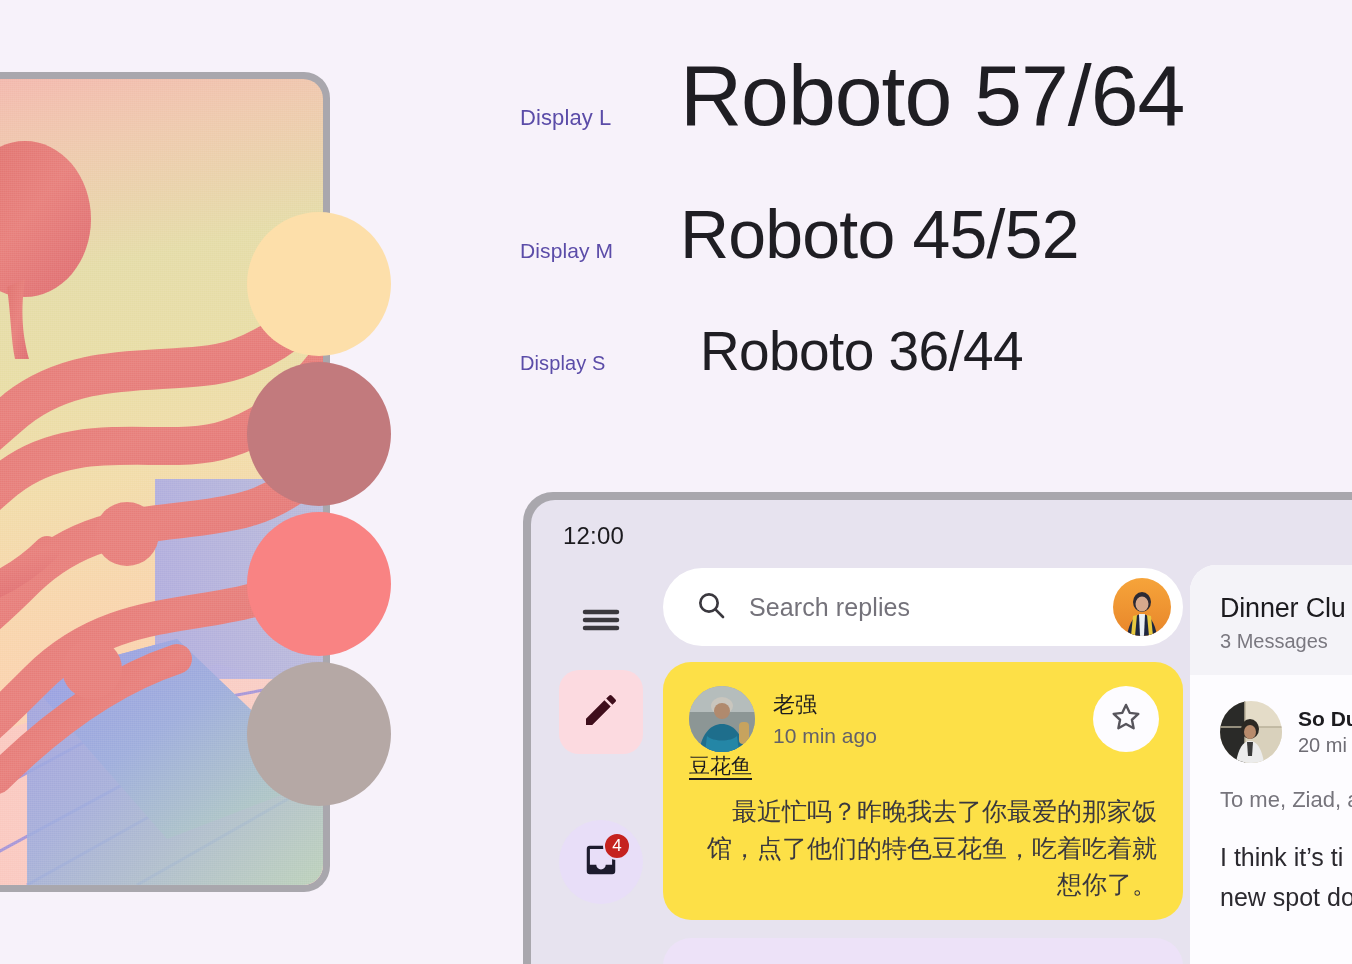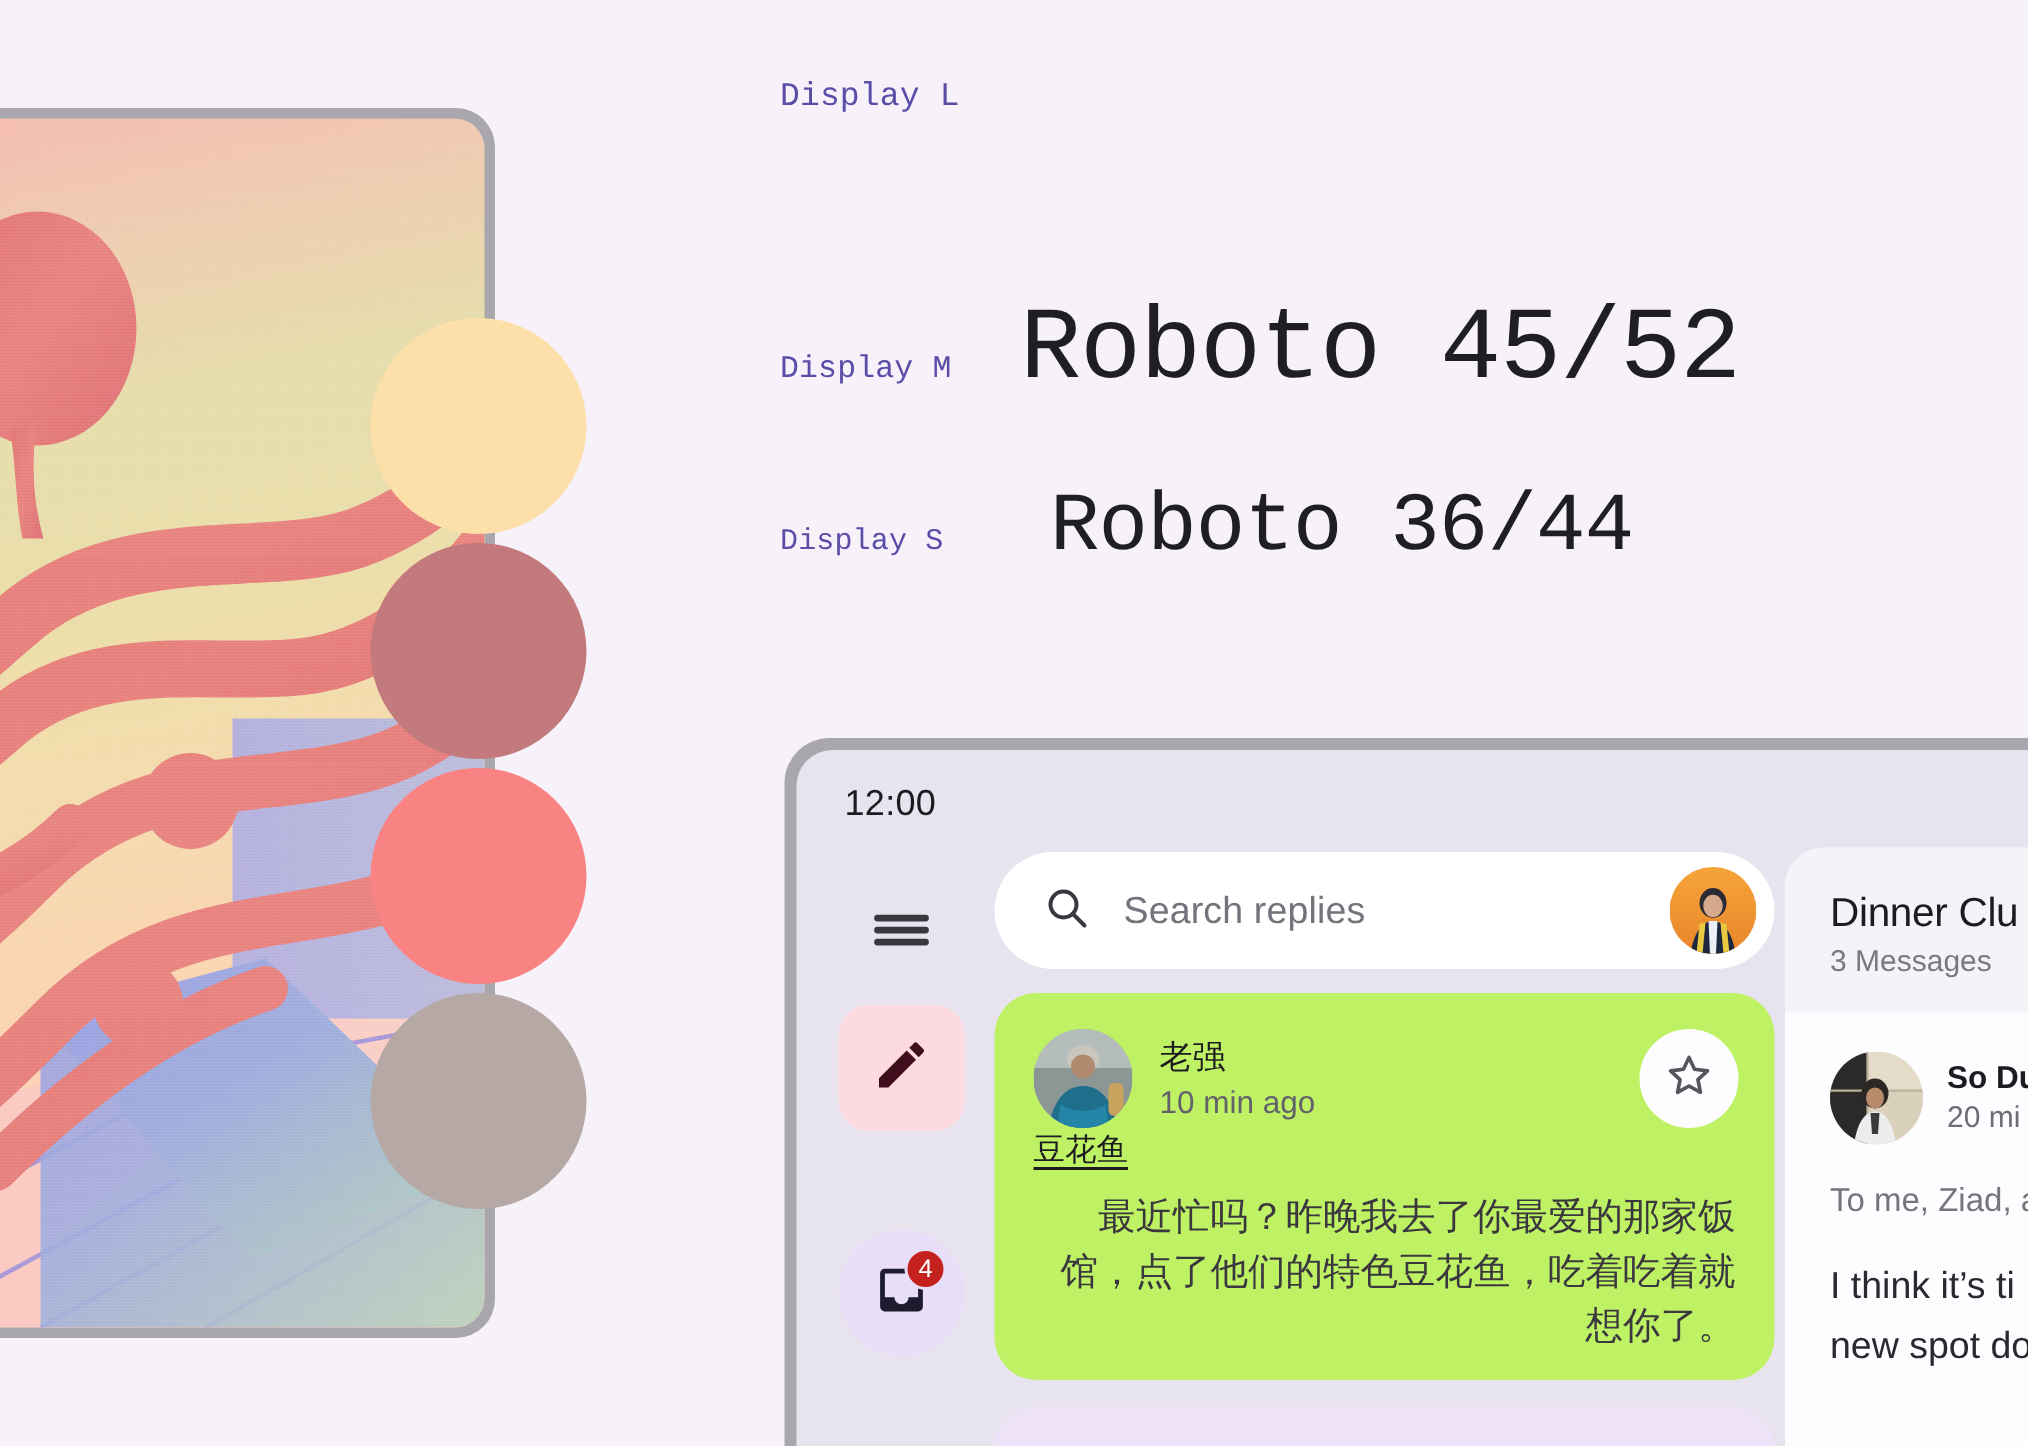--- a/index.html
+++ b/index.html
@@ -58,21 +58,21 @@
   }
   .sw1 { left: 247px; top: 212px; width: 144px; height: 144px; background: #FDDFAA; }
   .sw2 { left: 247px; top: 362px; width: 144px; height: 144px; background: #C27A7D; }
   .sw3 { left: 247px; top: 512px; width: 144px; height: 144px; background: #F98383; }
   .sw4 { left: 247px; top: 662px; width: 144px; height: 144px; background: #B5A8A5; }
 
   
   .type-spec {
     position: absolute;
     left: 520px; top: 52px;
-    width: 830px; height: 360px; font-family: Liberation Mono, monospace;
+    width: 830px; height: 360px;
   }
   .type-row {
     position: absolute;
     left: 0; right: 0;
     display: flex;
     align-items: baseline;
   }
   .type-row.r1 { top: 0px; }
   .type-row.r2 { top: 148px; }
   .type-row.r3 { top: 272px; }
@@ -176,21 +176,21 @@
     border-radius: 50%;
     overflow: hidden;
     flex: 0 0 58px;
   }
 
   
   .msg-card {
     position: absolute;
     left: 132px; top: 162px;
     width: 520px; height: 258px;
-    background: #bef264;
+    background: #fde047;
     border-radius: 28px;
     padding: 24px 26px;
   }
   .msg-head { display: flex; align-items: center; gap: 18px; position: relative; }
   .msg-avatar { width: 66px; height: 66px; border-radius: 50%; overflow: hidden; flex: 0 0 66px; }
   .msg-meta { display: flex; flex-direction: column; gap: 4px; }
   .msg-sender { font-size: 22px; color: #1C1B1F; }
   .msg-time { font-size: 21px; color: #636169; }
   .star-btn {
     position: absolute; right: -2px; top: 0;
@@ -327,20 +327,21 @@
   </div>
 
   <div class="swatch sw1"></div>
   <div class="swatch sw2"></div>
   <div class="swatch sw3"></div>
   <div class="swatch sw4"></div>
 
   <div class="type-spec">
     <div class="type-row r1">
       <div class="type-label">Display L</div>
+      <div class="type-sample">Roboto 57/64</div>
     </div>
     <div class="type-row r2">
       <div class="type-label">Display M</div>
       <div class="type-sample">Roboto 45/52</div>
     </div>
     <div class="type-row r3">
       <div class="type-label">Display S</div>
       <div class="type-sample">Roboto 36/44</div>
     </div>
   </div>

